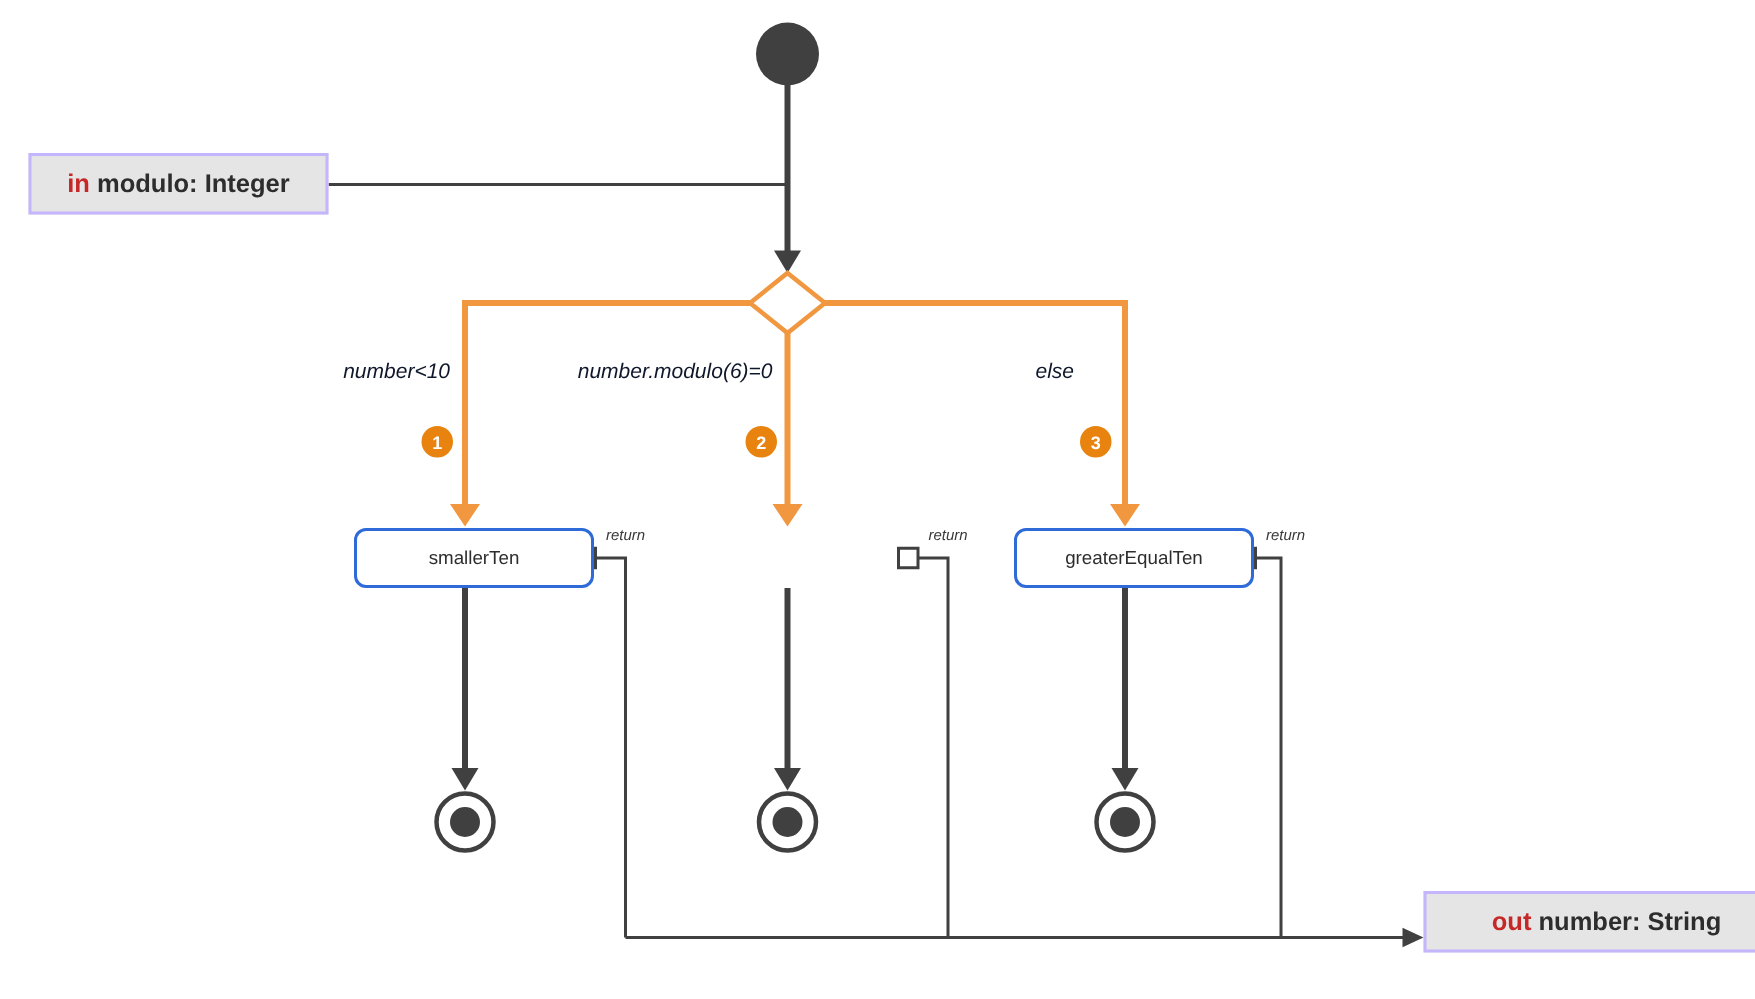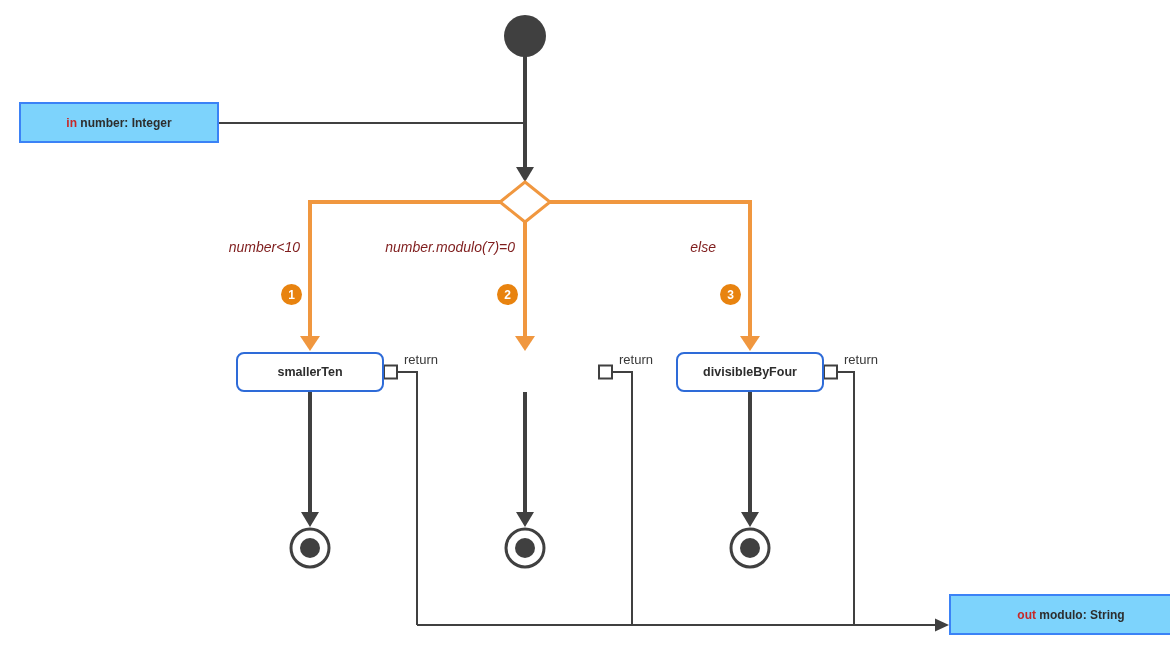--- a/index.html
+++ b/index.html
@@ -4,46 +4,46 @@
 <style>
   html,body { margin:0; padding:0; background:#ffffff; }
   .canvas {
     position:relative; width:1170px; height:666px; background:#ffffff;
     font-family:"Liberation Sans", sans-serif; overflow:hidden;
   }
   .canvas svg { position:absolute; left:0; top:0; }
 
   .param-box {
     position:absolute; box-sizing:border-box;
-    border:2px solid #3b82f6; background:#7dd3fc;
+    border:2px solid #c4b5fd; background:#e5e5e5;
     display:flex; align-items:center; justify-content:center;
-    font-weight:bold; font-size:12px; color:#2d2d2d; white-space:pre;
+    font-weight:bold; font-size:17px; color:#2d2d2d; white-space:pre;
   }
   .param-box .keyword { color:#C62828; }
 
   .activity-box {
-    position:absolute; box-sizing:border-box; width:148px; height:40px;
+    position:absolute; box-sizing:border-box; width:160px; height:40px;
     border:2px solid #2E6BD8; border-radius:8px; background:#ffffff;
     display:flex; align-items:center; justify-content:center;
-    font-weight:bold; font-size:12.5px; color:#2d2d2d;
+    font-weight:normal; font-size:12.5px; color:#2d2d2d;
   }
 
   .branch-label {
-    position:absolute; font-style:italic; font-size:14px; color:#7f1d1d;
+    position:absolute; font-style:italic; font-size:14px; color:#0f172a;
     text-align:right; white-space:nowrap;
   }
 
   .badge {
     position:absolute; width:21px; height:21px; border-radius:50%;
     background:#E8830F; color:#ffffff; font-weight:bold; font-size:12px;
     display:flex; align-items:center; justify-content:center;
   }
 
   .return-label {
-    position:absolute; font-size:13px; color:#383838; white-space:nowrap;
+    position:absolute; font-size:10px; color:#383838; white-space:nowrap;font-style:italic;
   }
 </style>
 </head>
 <body>
 
 <div class="canvas">
 
   <svg width="1170" height="666" viewBox="0 0 1170 666">
 
     <circle cx="525" cy="36" r="21" fill="#404040"></circle>
@@ -106,35 +106,35 @@
       <path d="M417 625 L938 625" stroke="#404040" stroke-width="2" fill="none"></path>
       <polygon points="949,625 935,618.5 935,631.5" fill="#404040"></polygon>
     </g>
 
     <rect x="384" y="365.5" width="13" height="13" fill="#ffffff" stroke="#404040" stroke-width="2"></rect>
     <rect x="599" y="365.5" width="13" height="13" fill="#ffffff" stroke="#404040" stroke-width="2"></rect>
     <rect x="824" y="365.5" width="13" height="13" fill="#ffffff" stroke="#404040" stroke-width="2"></rect>
   </svg>
 
   <div class="param-box" style="left:19px; top:102px; width:200px; height:41px;">
-    <span class="keyword">in</span><span> number: Integer</span>
+    <span class="keyword">in</span><span> modulo: Integer</span>
   </div>
 
   <div class="branch-label" style="left:160px; top:239px; width:140px;">number&lt;10</div>
-  <div class="branch-label" style="left:365px; top:239px; width:150px;">number.modulo(7)=0</div>
+  <div class="branch-label" style="left:365px; top:239px; width:150px;">number.modulo(6)=0</div>
   <div class="branch-label" style="left:616px; top:239px; width:100px;">else</div>
 
   <div class="badge" style="left:281px; top:284px;">1</div>
   <div class="badge" style="left:497px; top:284px;">2</div>
   <div class="badge" style="left:720px; top:284px;">3</div>
 
   <div class="activity-box" style="left:236px; top:352px;">smallerTen</div>
-  <div class="activity-box" style="left:676px; top:352px;">divisibleByFour</div>
+  <div class="activity-box" style="left:676px; top:352px;">greaterEqualTen</div>
 
   <div class="return-label" style="left:404px; top:352px;">return</div>
   <div class="return-label" style="left:619px; top:352px;">return</div>
   <div class="return-label" style="left:844px; top:352px;">return</div>
 
   <div class="param-box" style="left:949px; top:594px; width:244px; height:41px;">
-    <span class="keyword">out</span><span> modulo: String</span>
+    <span class="keyword">out</span><span> number: String</span>
   </div>
 
 </div>
 
 </body></html>

